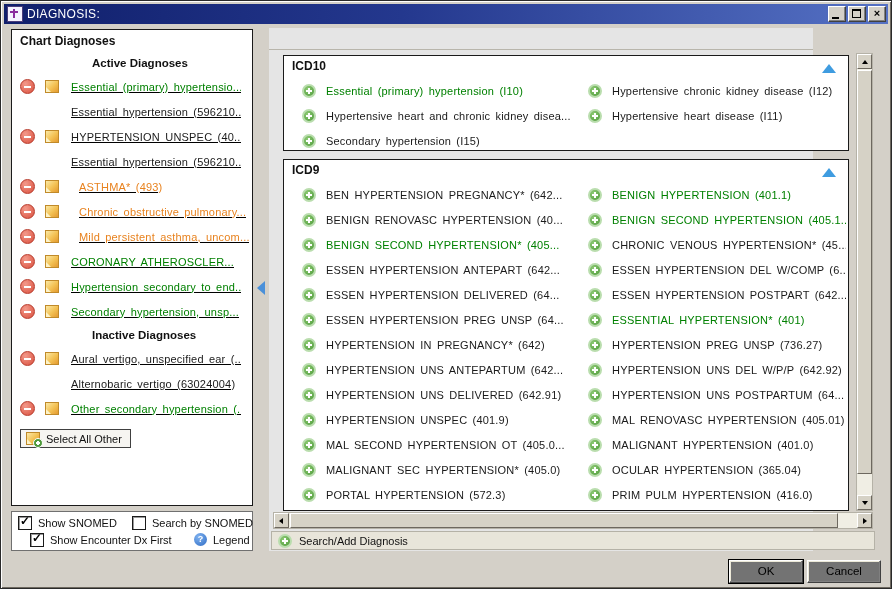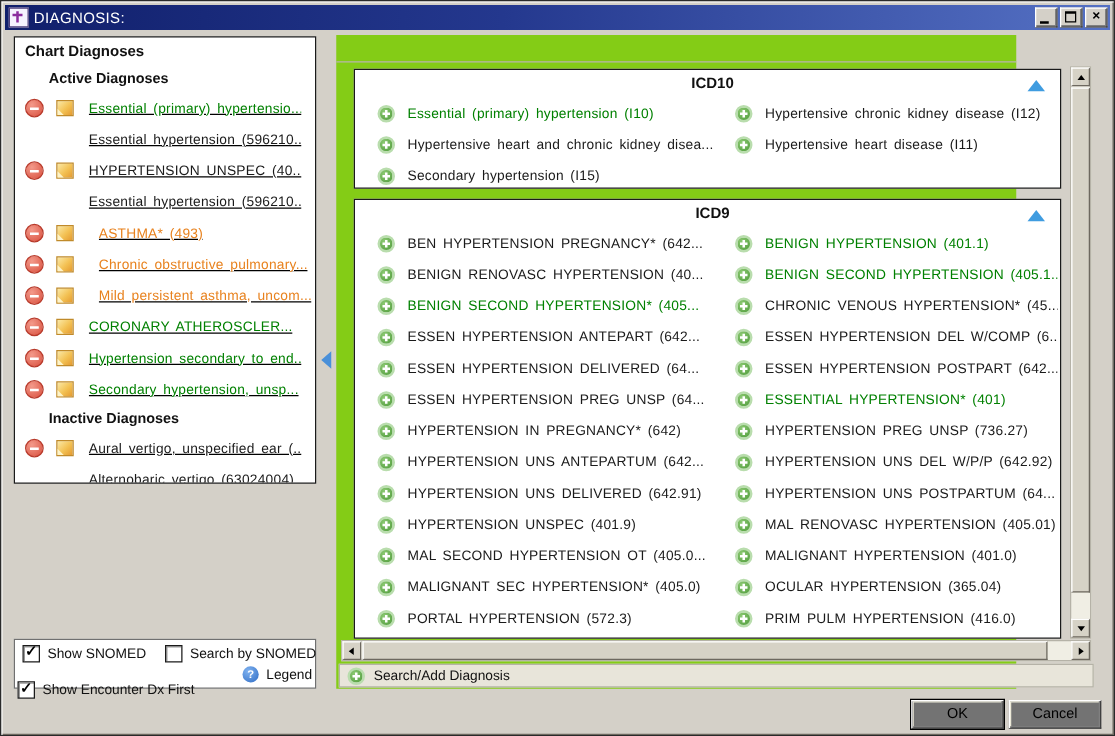--- a/index.html
+++ b/index.html
@@ -15,23 +15,23 @@
   .title-icon::before{content:"";position:absolute;left:5px;top:2px;width:2px;height:9px;background:#8a2d9e;}
   .title-icon::after{content:"";position:absolute;left:2px;top:4px;width:8px;height:2px;background:#8a2d9e;}
   .title-text{color:#ffffff;font-weight:normal;font-size:12px;letter-spacing:0.3px;flex:1;}
   .win-btn{width:16px;height:14px;background:#d4d0c8;border:1px solid;border-color:#ffffff #404040 #404040 #ffffff;
     box-shadow:inset -1px -1px 0 #808080;margin-left:2px;position:relative;flex:0 0 auto;}
   .win-btn .min-glyph{position:absolute;left:3px;bottom:2px;width:7px;height:2px;background:#000;}
   .win-btn .max-glyph{position:absolute;left:3px;top:2px;width:7px;height:6px;border:1px solid #000;border-top-width:2px;}
   .win-btn .close-glyph{position:absolute;left:0;top:-1px;width:100%;text-align:center;font-size:11px;font-weight:bold;color:#000;line-height:14px;}
 
   
-  .chart-box{position:absolute;left:10px;top:28px;width:242px;height:358px;background:#ffffff;border:1px solid #1a1a1a;box-sizing:border-box;overflow:hidden;}
+  .chart-box{position:absolute;left:10px;top:28px;width:242px;height:477px;background:#ffffff;border:1px solid #1a1a1a;box-sizing:border-box;overflow:hidden;}
   .chart-title{font-size:12px;font-weight:bold;color:#111;padding:4px 0 0 8px;height:18px;}
-  .sec-header{font-size:11.5px;font-weight:bold;color:#111;margin-left:27px;height:22px;line-height:22px;}
+  .sec-header{font-size:11.5px;font-weight:bold;color:#111;margin-left:80px;height:22px;line-height:22px;}
   .chart-row{display:flex;align-items:center;height:25px;padding-left:8px;text-decoration:underline;}
   .chart-row .gap{width:10px;flex:0 0 auto;}
   .chart-label{font-size:11px;margin-left:12px;white-space:nowrap;overflow:hidden;max-width:170px;word-spacing:2px;letter-spacing:0.2px;}
   .select-all-btn{display:inline-flex;align-items:center;margin:8px 0 0 8px;padding:2px 8px 2px 5px;background:#f6f5f1;
     border:1px solid #404040;font-size:11px;color:#111;cursor:default;}
   .select-all-btn .lbl{margin-left:6px;}
 
   
   .options-box{position:absolute;left:10px;top:510px;width:242px;height:40px;background:#ffffff;border:1px solid #707070;box-sizing:border-box;font-size:11px;}
   .opt-row{position:absolute;display:flex;align-items:center;}
@@ -39,21 +39,21 @@
   .checkbox.checked::after{content:"\2713";position:absolute;left:1px;top:-3px;font-size:12px;font-weight:bold;color:#000;}
   .cb-label{margin-left:6px;color:#111;white-space:nowrap;}
   .legend-icon{width:13px;height:13px;border-radius:50%;background:radial-gradient(circle at 35% 30%,#7fb2f0,#2f6cc4);color:#fff;
     font-size:9px;font-weight:bold;text-align:center;line-height:13px;flex:0 0 auto;}
 
   
   .collapse-arrow{position:absolute;left:256px;top:280px;width:0;height:0;
     border-top:7px solid transparent;border-bottom:7px solid transparent;border-right:8px solid #4a90d9;}
 
   
-  .right-area{position:absolute;left:268px;top:27px;width:544px;height:523px;background:#84cc16;text-align:center;}
+  .right-area{position:absolute;left:268px;top:27px;width:544px;height:523px;background:#e5e5e5;}
   .tabs{position:absolute;left:4px;top:0;height:21px;display:flex;align-items:center;font-size:11px;color:#111;}
   .tab-sep{position:absolute;left:0;top:21px;width:100%;border-bottom:1px solid #b8b5ab;}
 
   .group-box{position:absolute;background:#ffffff;border:1px solid #1a1a1a;box-sizing:border-box;overflow:hidden;}
   .group-title{font-size:12px;font-weight:bold;color:#111;padding:3px 0 0 8px;height:19px;}
   .tri-up{position:absolute;right:12px;top:8px;width:0;height:0;
     border-left:7px solid transparent;border-right:7px solid transparent;border-bottom:9px solid #3f9ce0;}
   .icd-col{position:absolute;top:22px;}
   .icd-col.c1{left:18px;width:278px;}
   .icd-col.c2{left:304px;width:258px;}
@@ -218,21 +218,21 @@
 
   <div class="options-box">
     <div class="opt-row" style="left:6px;top:4px;">
       <span class="checkbox checked"></span>
       <span class="cb-label">Show SNOMED</span>
     </div>
     <div class="opt-row" style="left:120px;top:4px;">
       <span class="checkbox"></span>
       <span class="cb-label">Search by SNOMED</span>
     </div>
-    <div class="opt-row" style="left:2px;top:21px;margin-top:12px;">
+    <div class="opt-row" style="left:18px;top:21px;">
       <span class="checkbox checked"></span>
       <span class="cb-label">Show Encounter Dx First</span>
     </div>
     <div class="opt-row" style="left:182px;top:21px;">
       <span class="legend-icon">?</span>
       <span class="cb-label">Legend</span>
     </div>
   </div>
 
   <div class="collapse-arrow"></div>

